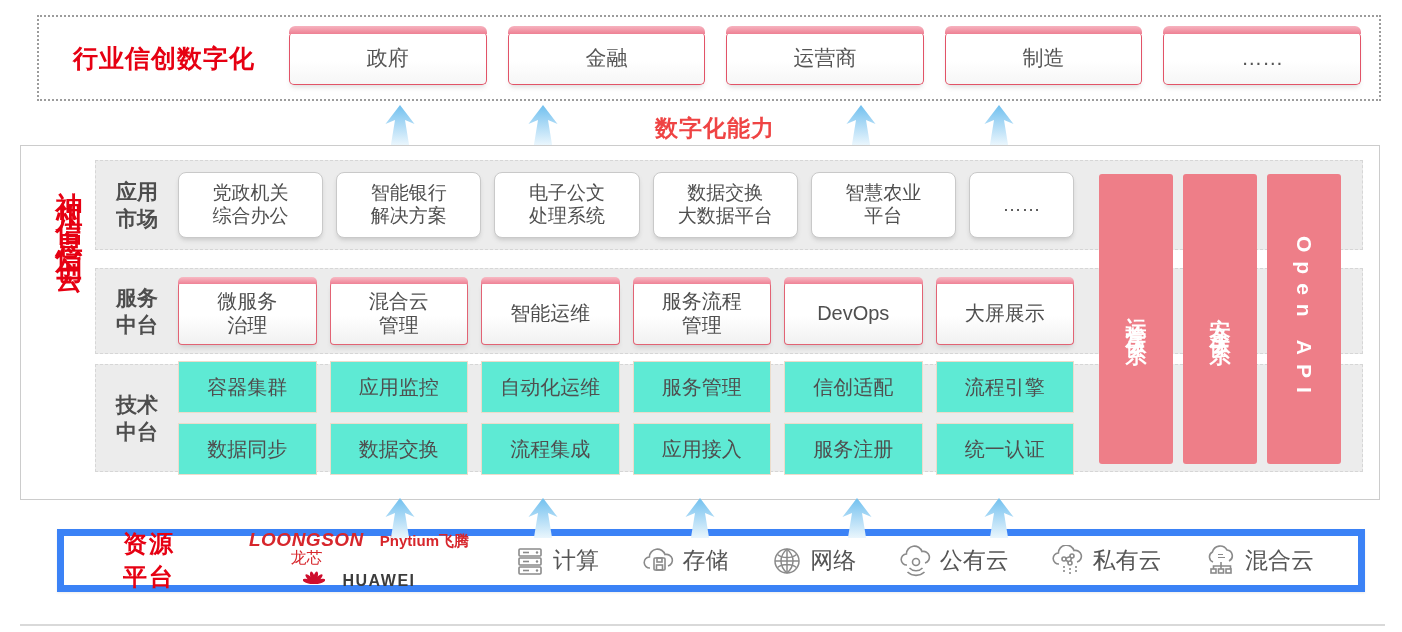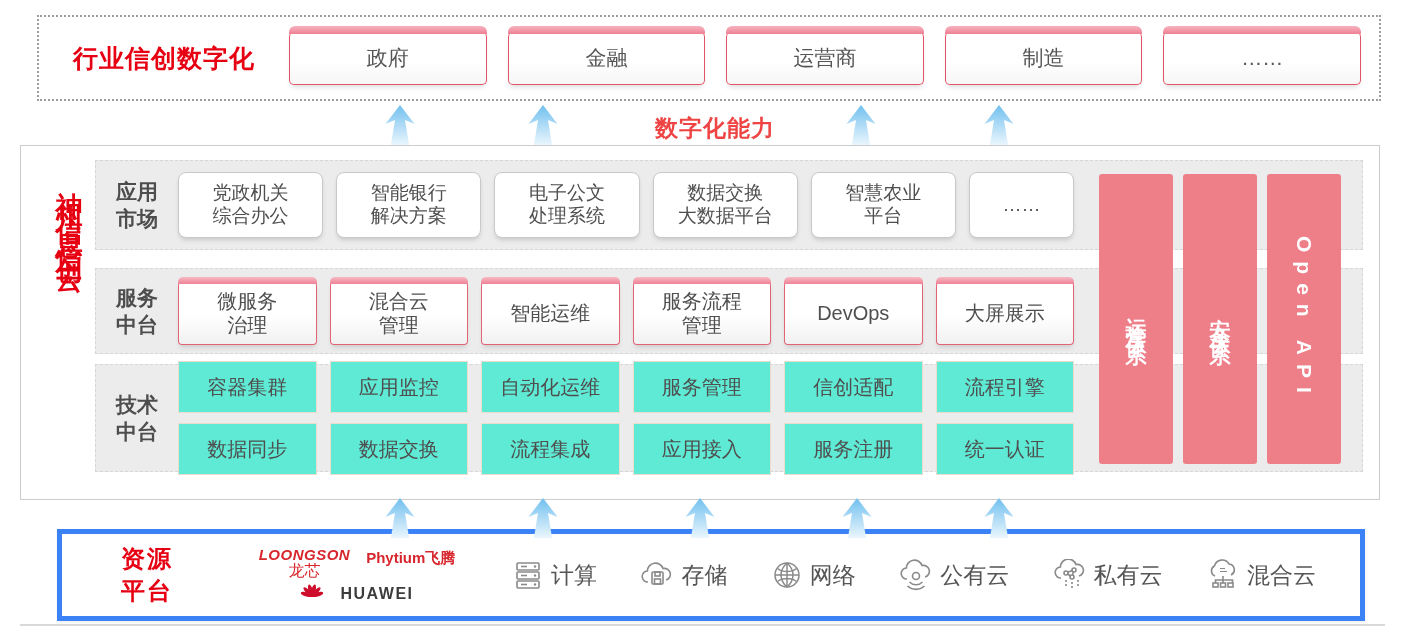--- a/index.html
+++ b/index.html
@@ -97,32 +97,32 @@
     border-radius:3px;display:flex;align-items:center;justify-content:center;
   }
   .pillar-text{
     writing-mode:vertical-rl;color:#fff;font-weight:bold;font-size:21px;
     letter-spacing:9px;text-orientation:mixed;
   }
   .pillar-cn{text-orientation:upright;}
 
   
   .resource-box{
-    position:absolute;left:57px;top:529px;width:1308px;height:92px;
-    border:5px solid #3b82f6;box-sizing:border-box;background:#fff;
+    position:absolute;left:57px;top:529px;width:1308px;height:63px;
+    border:7px solid #3b82f6;box-sizing:border-box;background:#fff;
     display:flex;align-items:center;box-shadow:0 1px 2px rgba(160,160,160,.2);
   }
   .resource-label{
     width:170px;text-align:center;font-size:24px;font-weight:bold;color:#e60012;
     line-height:1.35;letter-spacing:2px;
   }
   .vendor-block{width:250px;display:flex;flex-direction:column;align-items:center;gap:2px;}
   .vendor-row{display:flex;align-items:flex-start;gap:16px;}
   .loongson{display:flex;flex-direction:column;align-items:center;line-height:1;}
-  .loongson-en{font-style:italic;font-weight:bold;font-size:15px;color:#d7262c;letter-spacing:.5px;}
+  .loongson-en{font-style:italic;font-weight:bold;font-size:19px;color:#d7262c;letter-spacing:.5px;}
   .loongson-cn{font-size:16px;color:#d7262c;margin-top:1px;}
   .phytium{font-weight:bold;font-size:15px;color:#d7262c;margin-top:2px;}
   .huawei{display:flex;align-items:center;gap:18px;margin-top:3px;}
   .huawei-text{font-weight:bold;font-size:16px;color:#3c3c3c;letter-spacing:1.5px;}
   .resource-items{flex:1;display:flex;justify-content:space-between;padding:0 44px 0 30px;align-items:center;}
   .resource-item{display:flex;align-items:center;gap:7px;}
   .resource-item .label{font-size:23px;color:#555;}
   .resource-item svg{display:block;}
 
   .bottom-line{

